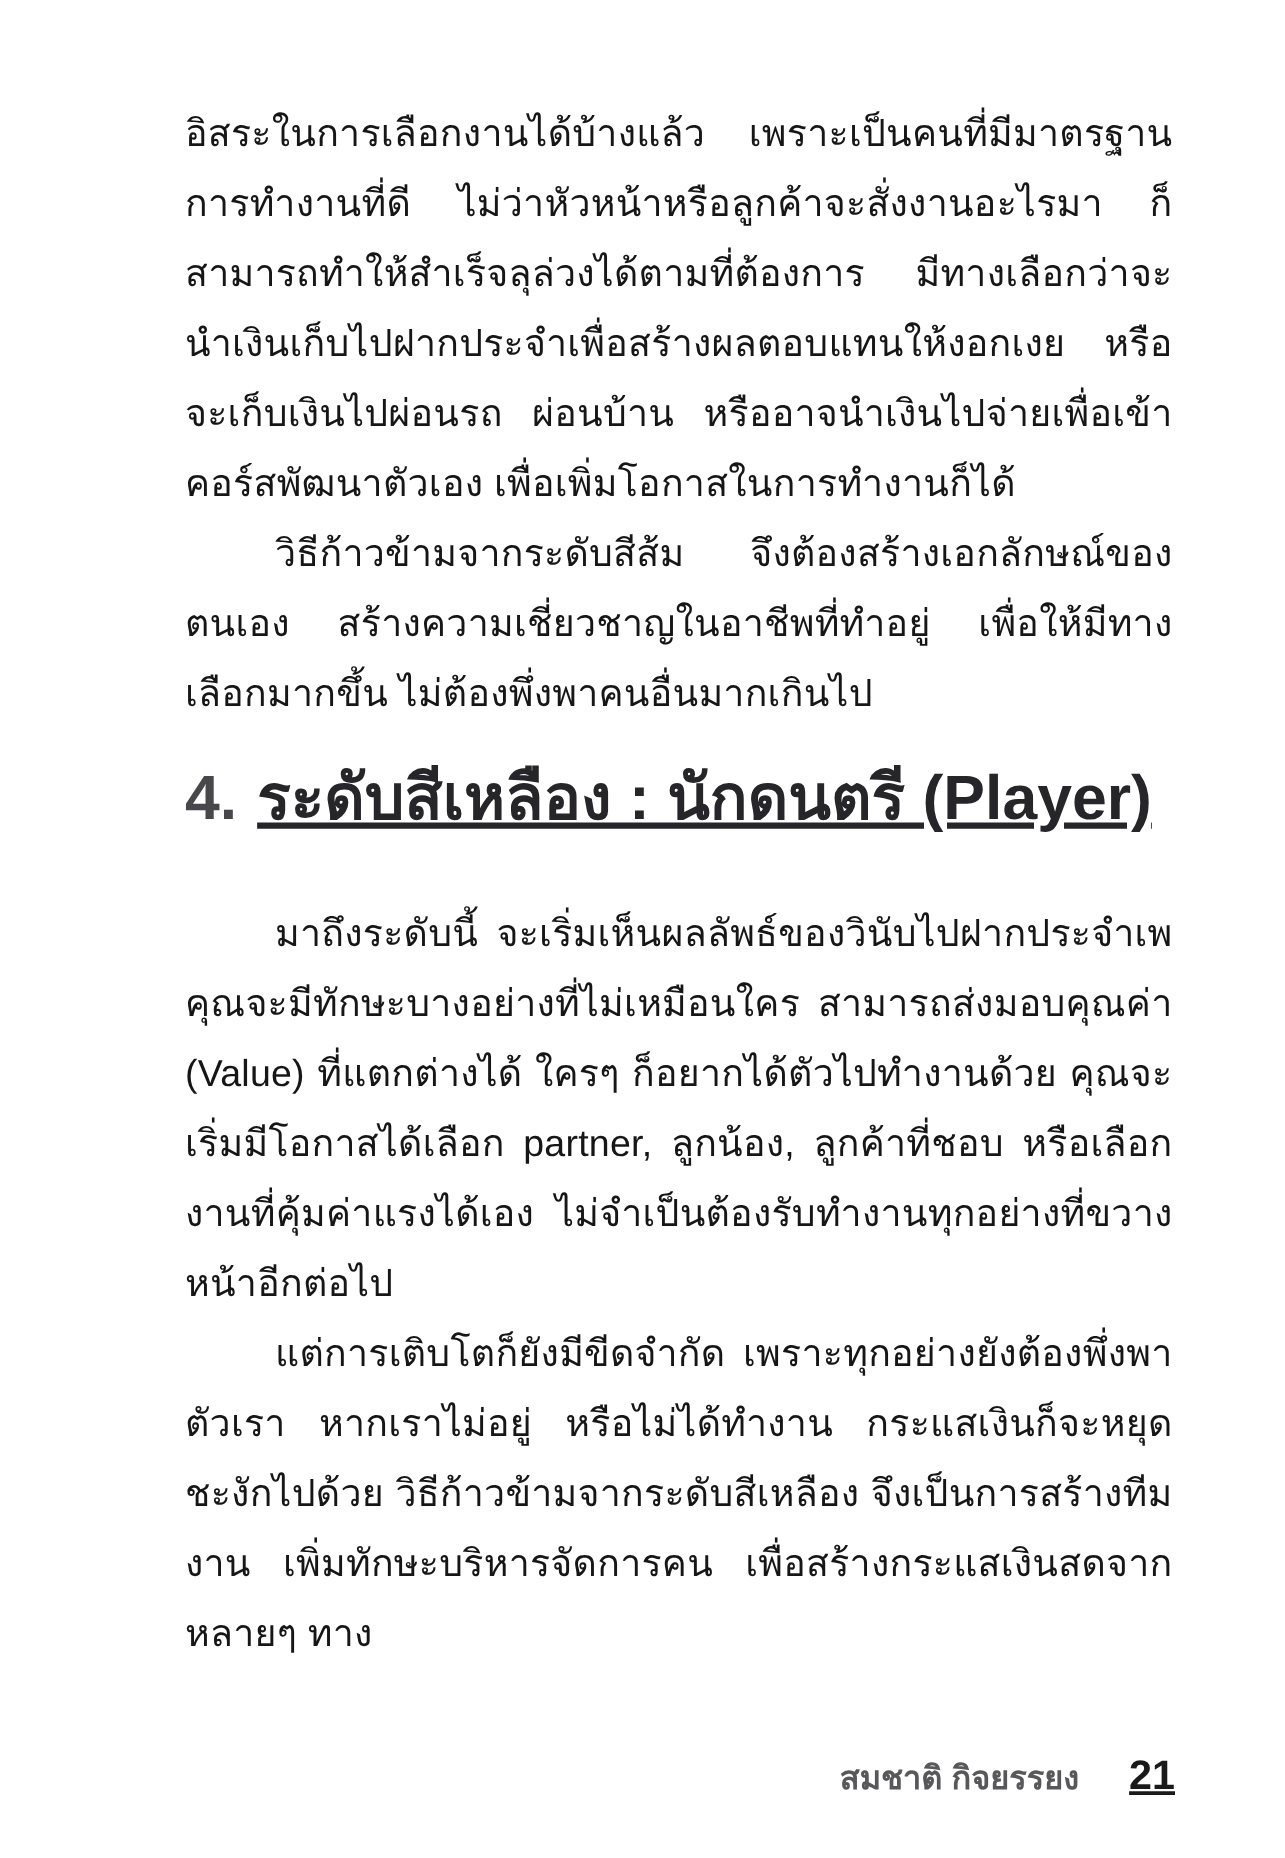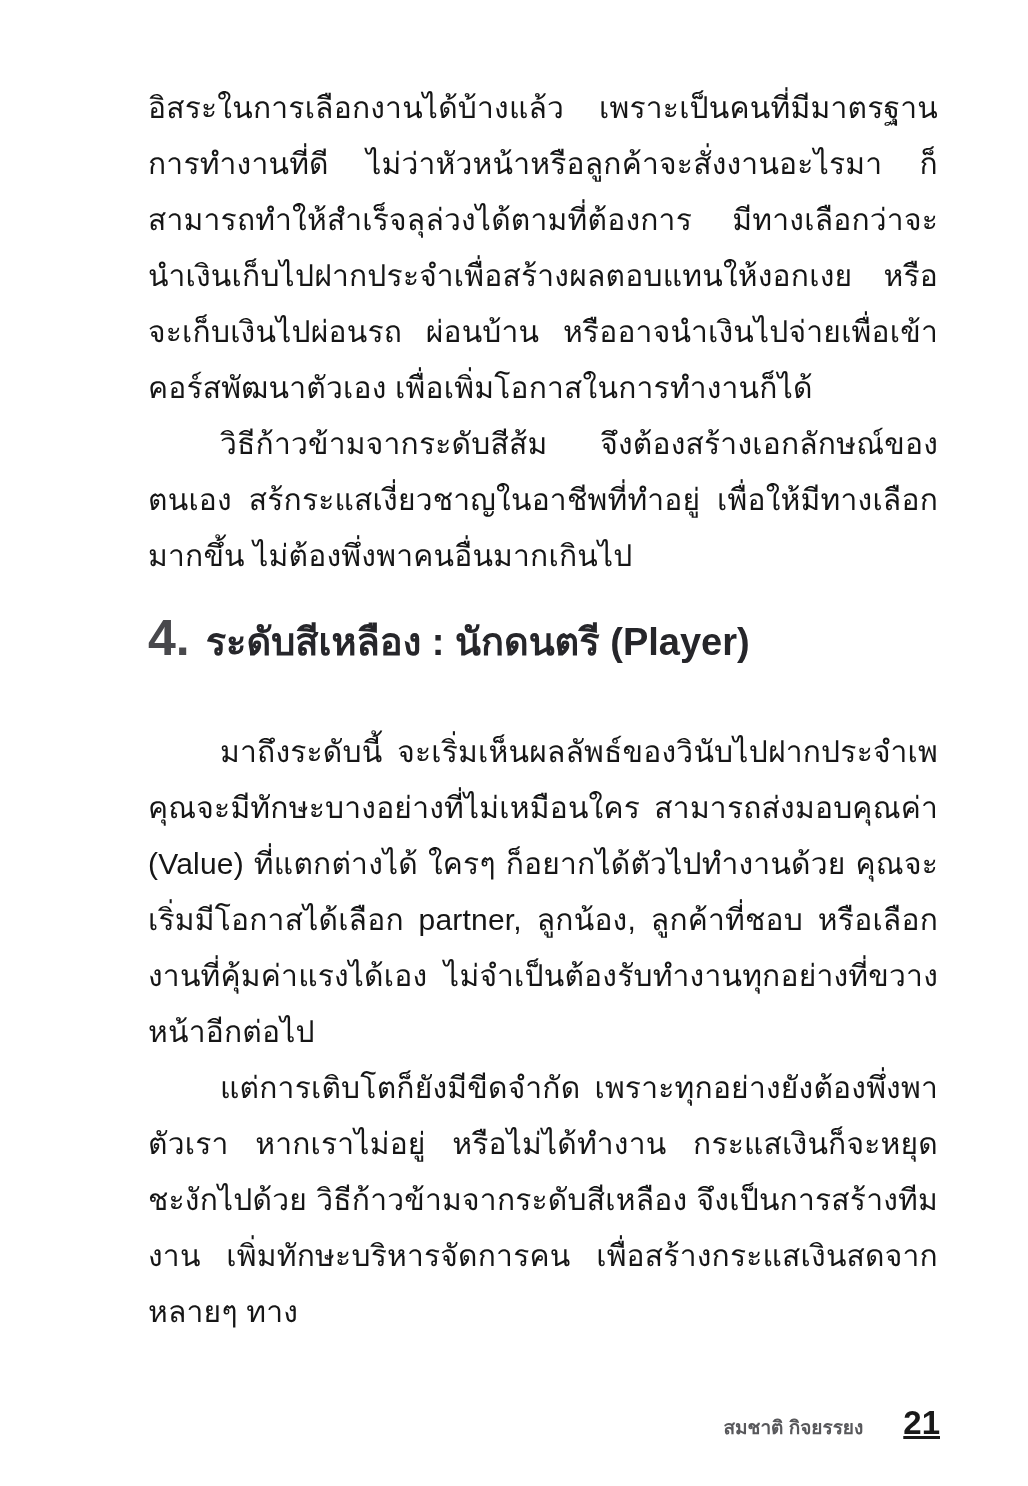--- a/index.html
+++ b/index.html
@@ -48,55 +48,56 @@
     margin-bottom: 50px;
     line-height: 64px;
     white-space: nowrap;
   }
   .hnum {
     font-size: 50px;
     font-weight: 700;
     color: var(--heading-num-color);
   }
   .htitle {
-    font-size: 38px;
+    font-size: 50px;
     font-weight: 700;
     color: var(--heading-title-color);
+    text-decoration: underline;
   }
 
   .footer {
     position: absolute;
     right: 88px;
     bottom: 44px;
     display: flex;
     align-items: baseline;
     gap: 40px;
   }
   .author {
-    font-size: 19px;
+    font-size: 26px;
     font-weight: 700;
     color: var(--footer-author-color);
   }
   .pagenum {
     font-size: 33px;
     font-weight: 700;
     color: var(--footer-page-color);
     text-decoration: underline;
   }
 </style>
 </head>
 <body>
 
 <div class="page">
   <div class="content">
 
     <p class="body">อิสระในการเลือกงานได้บ้างแล้ว เพราะเป็นคนที่มีมาตรฐานการทำงานที่ดี ไม่ว่าหัวหน้าหรือลูกค้าจะสั่งงานอะไรมา ก็สามารถทำให้สำเร็จลุล่วงได้ตามที่ต้องการ มีทางเลือกว่าจะนำเงินเก็บไปฝากประจำเพื่อสร้างผลตอบแทนให้งอกเงย หรือจะเก็บเงินไปผ่อนรถ ผ่อนบ้าน หรืออาจนำเงินไปจ่ายเพื่อเข้าคอร์สพัฒนาตัวเอง เพื่อเพิ่มโอกาสในการทำงานก็ได้</p>
 
 
-    <p class="body indent">วิธีก้าวข้ามจากระดับสีส้ม จึงต้องสร้างเอกลักษณ์ของตนเอง สร้กระแสเงี่ยวชาญในอาชีพที่ทำอยู่ เพื่อให้มีทางเลือกมากขึ้น ไม่ต้องพึ่งพาคนอื่นมากเกินไป</p>
+    <p class="body indent">วิธีก้าวข้ามจากระดับสีส้ม จึงต้องสร้างเอกลักษณ์ของตนเอง สร้างความเชี่ยวชาญในอาชีพที่ทำอยู่ เพื่อให้มีทางเลือกมากขึ้น ไม่ต้องพึ่งพาคนอื่นมากเกินไป</p>
 
     <h2 class="heading">
       <span class="hnum">4.</span>
       <span class="htitle">ระดับสีเหลือง : นักดนตรี (Player)</span>
     </h2>
 
     <p class="body indent">มาถึงระดับนี้ จะเริ่มเห็นผลลัพธ์ของวินับไปฝากประจำเพ คุณจะมีทักษะบางอย่างที่ไม่เหมือนใคร สามารถส่งมอบคุณค่า (Value) ที่แตกต่างได้ ใครๆ ก็อยากได้ตัวไปทำงานด้วย คุณจะเริ่มมีโอกาสได้เลือก partner, ลูกน้อง, ลูกค้าที่ชอบ หรือเลือกงานที่คุ้มค่าแรงได้เอง ไม่จำเป็นต้องรับทำงานทุกอย่างที่ขวางหน้าอีกต่อไป</p>
 
     <p class="body indent">แต่การเติบโตก็ยังมีขีดจำกัด เพราะทุกอย่างยังต้องพึ่งพาตัวเรา หากเราไม่อยู่ หรือไม่ได้ทำงาน กระแสเงินก็จะหยุดชะงักไปด้วย วิธีก้าวข้ามจากระดับสีเหลือง จึงเป็นการสร้างทีมงาน เพิ่มทักษะบริหารจัดการคน เพื่อสร้างกระแสเงินสดจากหลายๆ ทาง</p>
 

